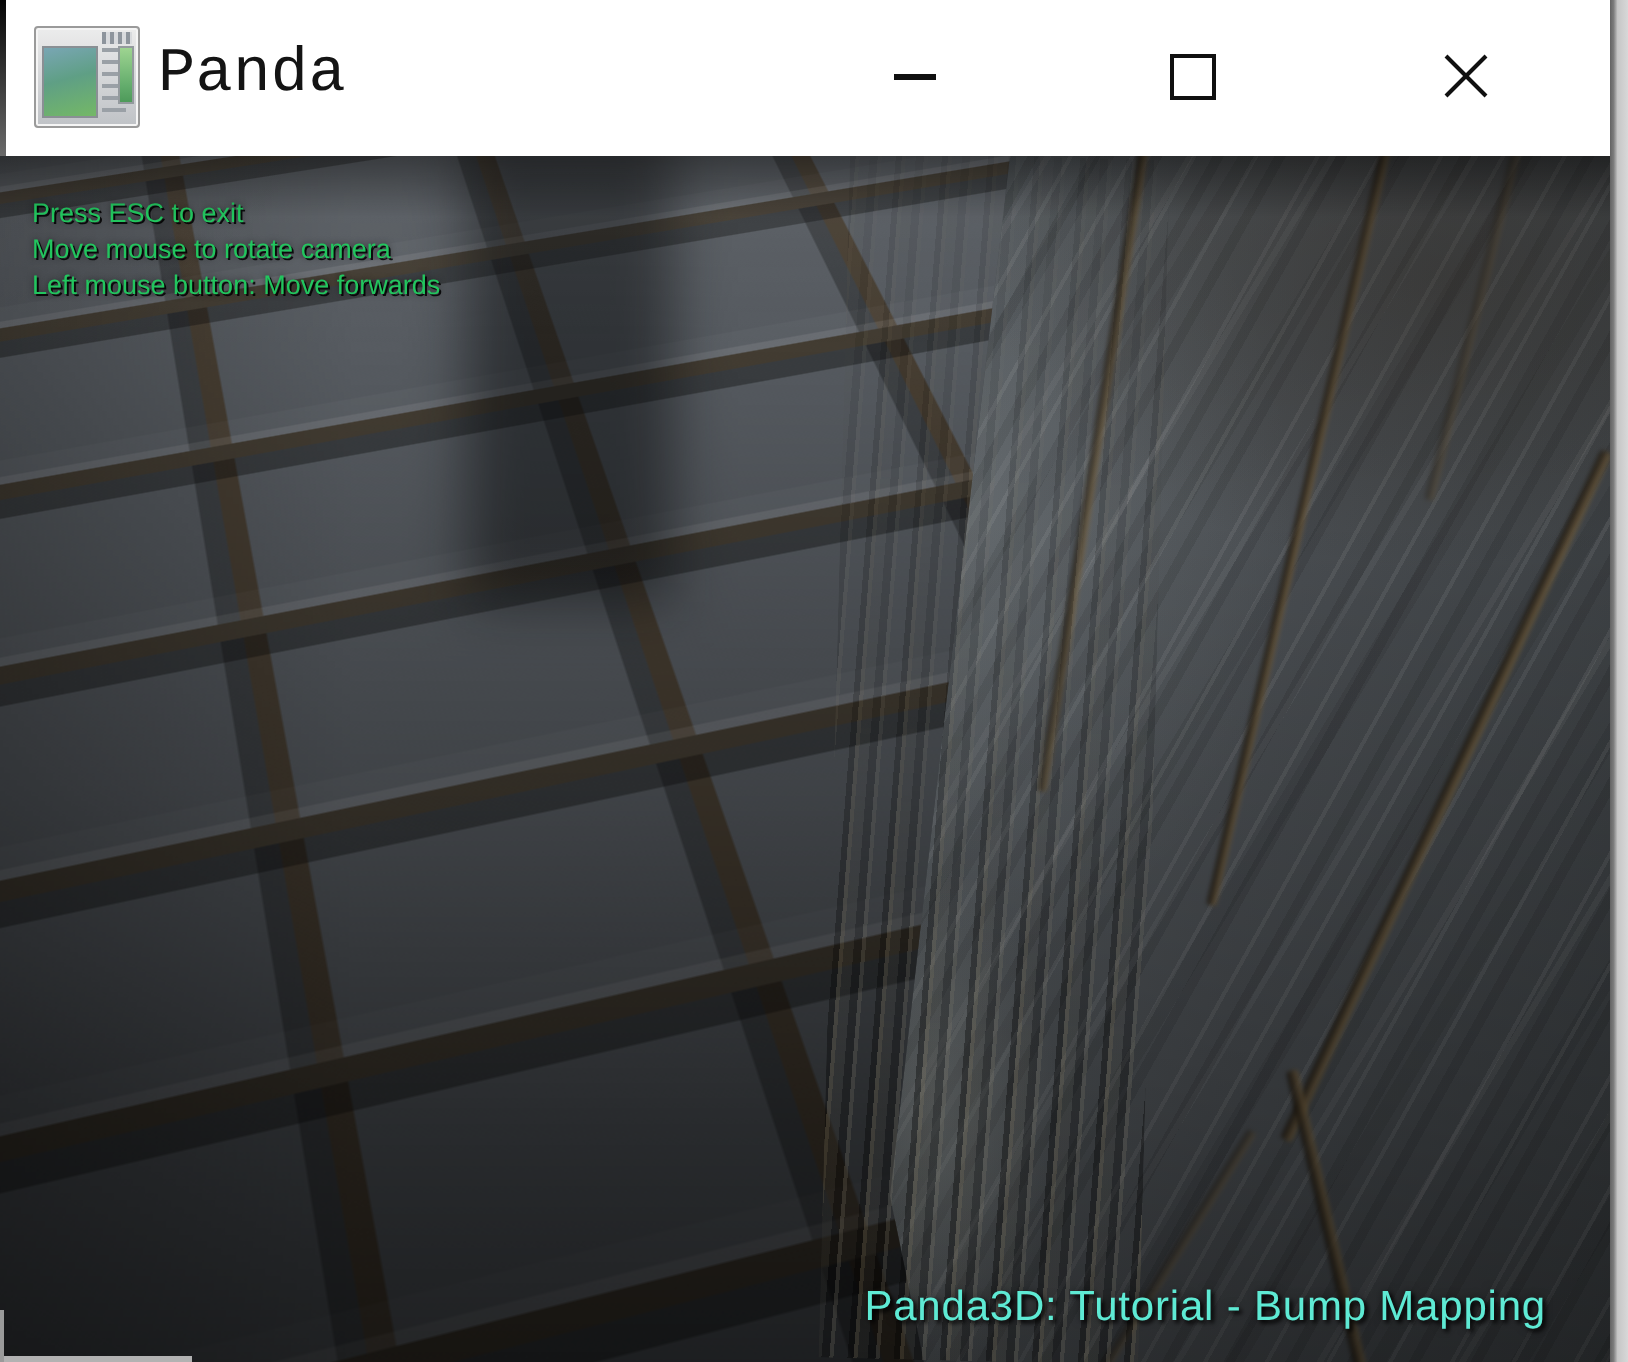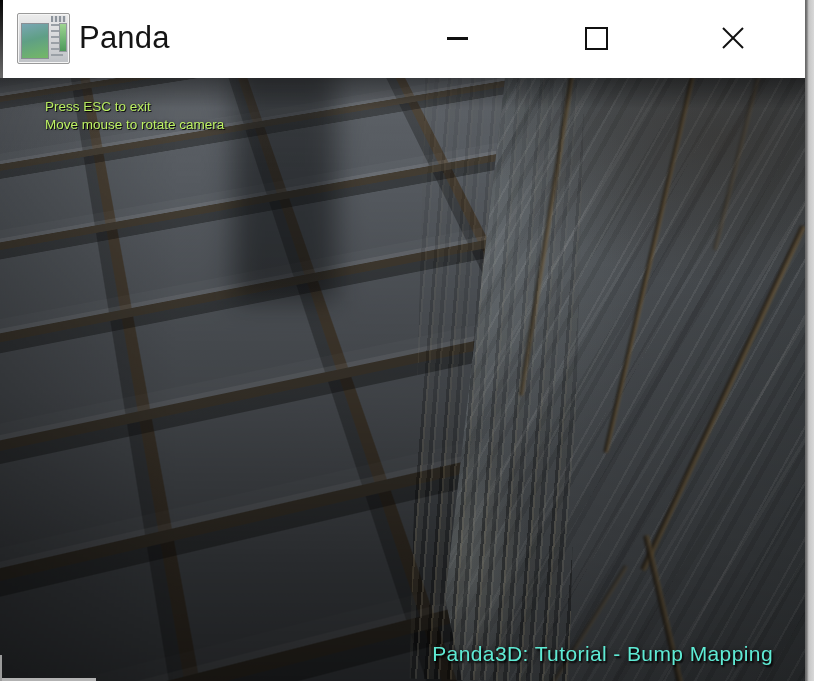--- a/index.html
+++ b/index.html
@@ -1,20 +1,20 @@
 <!DOCTYPE html>
 <html><head>
 <meta charset="utf-8">
 <style>
   html,body{margin:0;padding:0;background:#ffffff;}
   .stage{position:relative;width:814px;height:681px;overflow:hidden;background:#ffffff;
          font-family:"Liberation Sans",sans-serif;}
 
   
-  .titlebar{position:absolute;left:0;top:0;width:805px;height:78px;background:#ffffff;}
+  .titlebar{position:absolute;left:0;top:0;width:805px;height:78px;background:#ffffff;font-family:Liberation Mono, monospace;}
   .left-top-sliver{position:absolute;left:0;top:0;width:3px;height:78px;
          background:linear-gradient(to bottom,#050505,#6a6a6a);}
   .app-icon{position:absolute;left:17px;top:13px;width:53px;height:51px;}
   .icon-frame{position:absolute;left:0;top:0;right:0;bottom:0;border:1px solid #9a9a9a;border-radius:2px;
          background:linear-gradient(180deg,#ececec,#bfc2c6);box-shadow:inset 0 0 0 1px #f5f5f5;}
   .icon-chrome{position:absolute;top:3px;right:4px;width:15px;height:6px;
          background:repeating-linear-gradient(90deg,#8d949c 0 2px,#d8dadd 2px 4px);}
   .icon-green{position:absolute;left:4px;top:10px;width:26px;height:34px;border:1px solid #8a8f94;
          background:linear-gradient(165deg,#79a6b4 0%,#5f9f85 45%,#74b866 100%);}
   .icon-lines{position:absolute;left:34px;top:11px;width:12px;height:32px;
@@ -82,21 +82,21 @@
   .corner-band{position:absolute;left:425px;top:0;width:160px;height:603px;
          transform:rotate(1.5deg);transform-origin:top center;
          background:repeating-linear-gradient(93deg,
             rgba(0,0,0,0.35) 0 3px, rgba(122,112,88,0.28) 3px 5px,
             rgba(70,68,60,0.16) 5px 10px, rgba(0,0,0,0.26) 10px 14px,
             rgba(140,134,116,0.20) 14px 16px, transparent 16px 23px);
          -webkit-mask-image:linear-gradient(to bottom,rgba(0,0,0,0.20),rgba(0,0,0,0.55) 45%,#000 75%);
          mask-image:linear-gradient(to bottom,rgba(0,0,0,0.20),rgba(0,0,0,0.55) 45%,#000 75%);}
 
   
-  .hud{position:absolute;left:45px;top:20px;color:#bef264;}
+  .hud{position:absolute;left:16px;top:20px;color:#22c55e;}
   .hud-line{font-size:13.5px;line-height:18px;
          text-shadow:1px 1px 0 rgba(0,0,0,0.85),0 0 3px rgba(0,0,0,0.55);}
   .caption{position:absolute;right:32px;bottom:15px;color:#5eead4;font-size:21px;letter-spacing:0.4px;
          text-shadow:1.5px 1.5px 2px rgba(0,0,0,0.95),0 0 4px rgba(0,0,0,0.5);}
 </style>
 </head>
 <body>
 
 <div class="stage">
 
@@ -140,20 +140,21 @@
       <div class="brick-plane"></div>
       <div class="dark-column"></div>
       <div class="left-shade"></div>
     </div>
 
     <div class="corner-band"></div>
 
     <div class="hud">
       <div class="hud-line">Press ESC to exit</div>
       <div class="hud-line">Move mouse to rotate camera</div>
+      <div class="hud-line">Left mouse button: Move forwards</div>
     </div>
 
     <div class="caption">Panda3D: Tutorial - Bump Mapping</div>
   </div>
 
   <div class="right-strip"></div>
   <div class="bottom-left-strip"></div>
   <div class="left-bottom-sliver"></div>
 
 </div>

